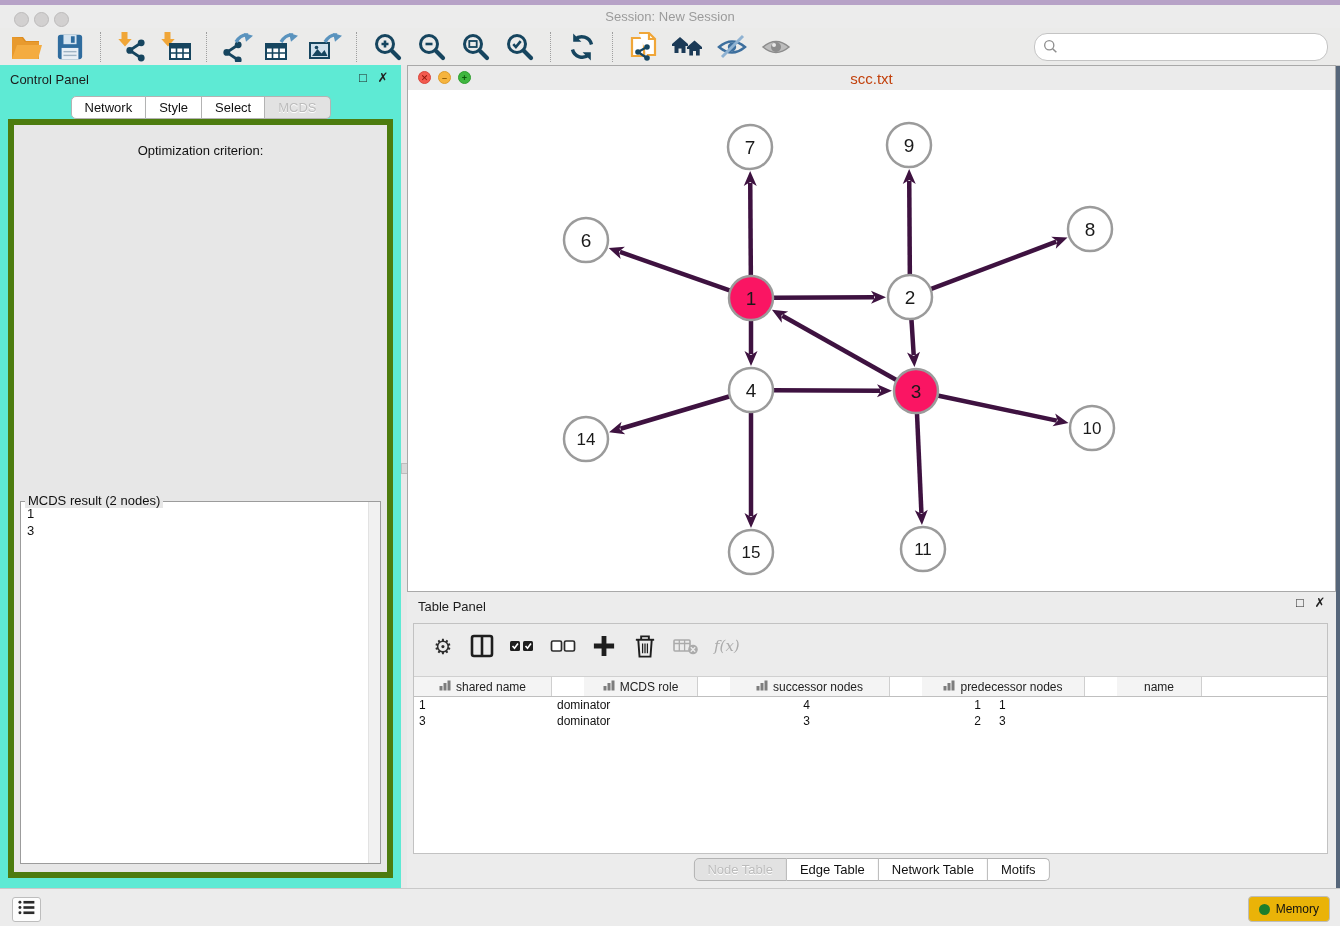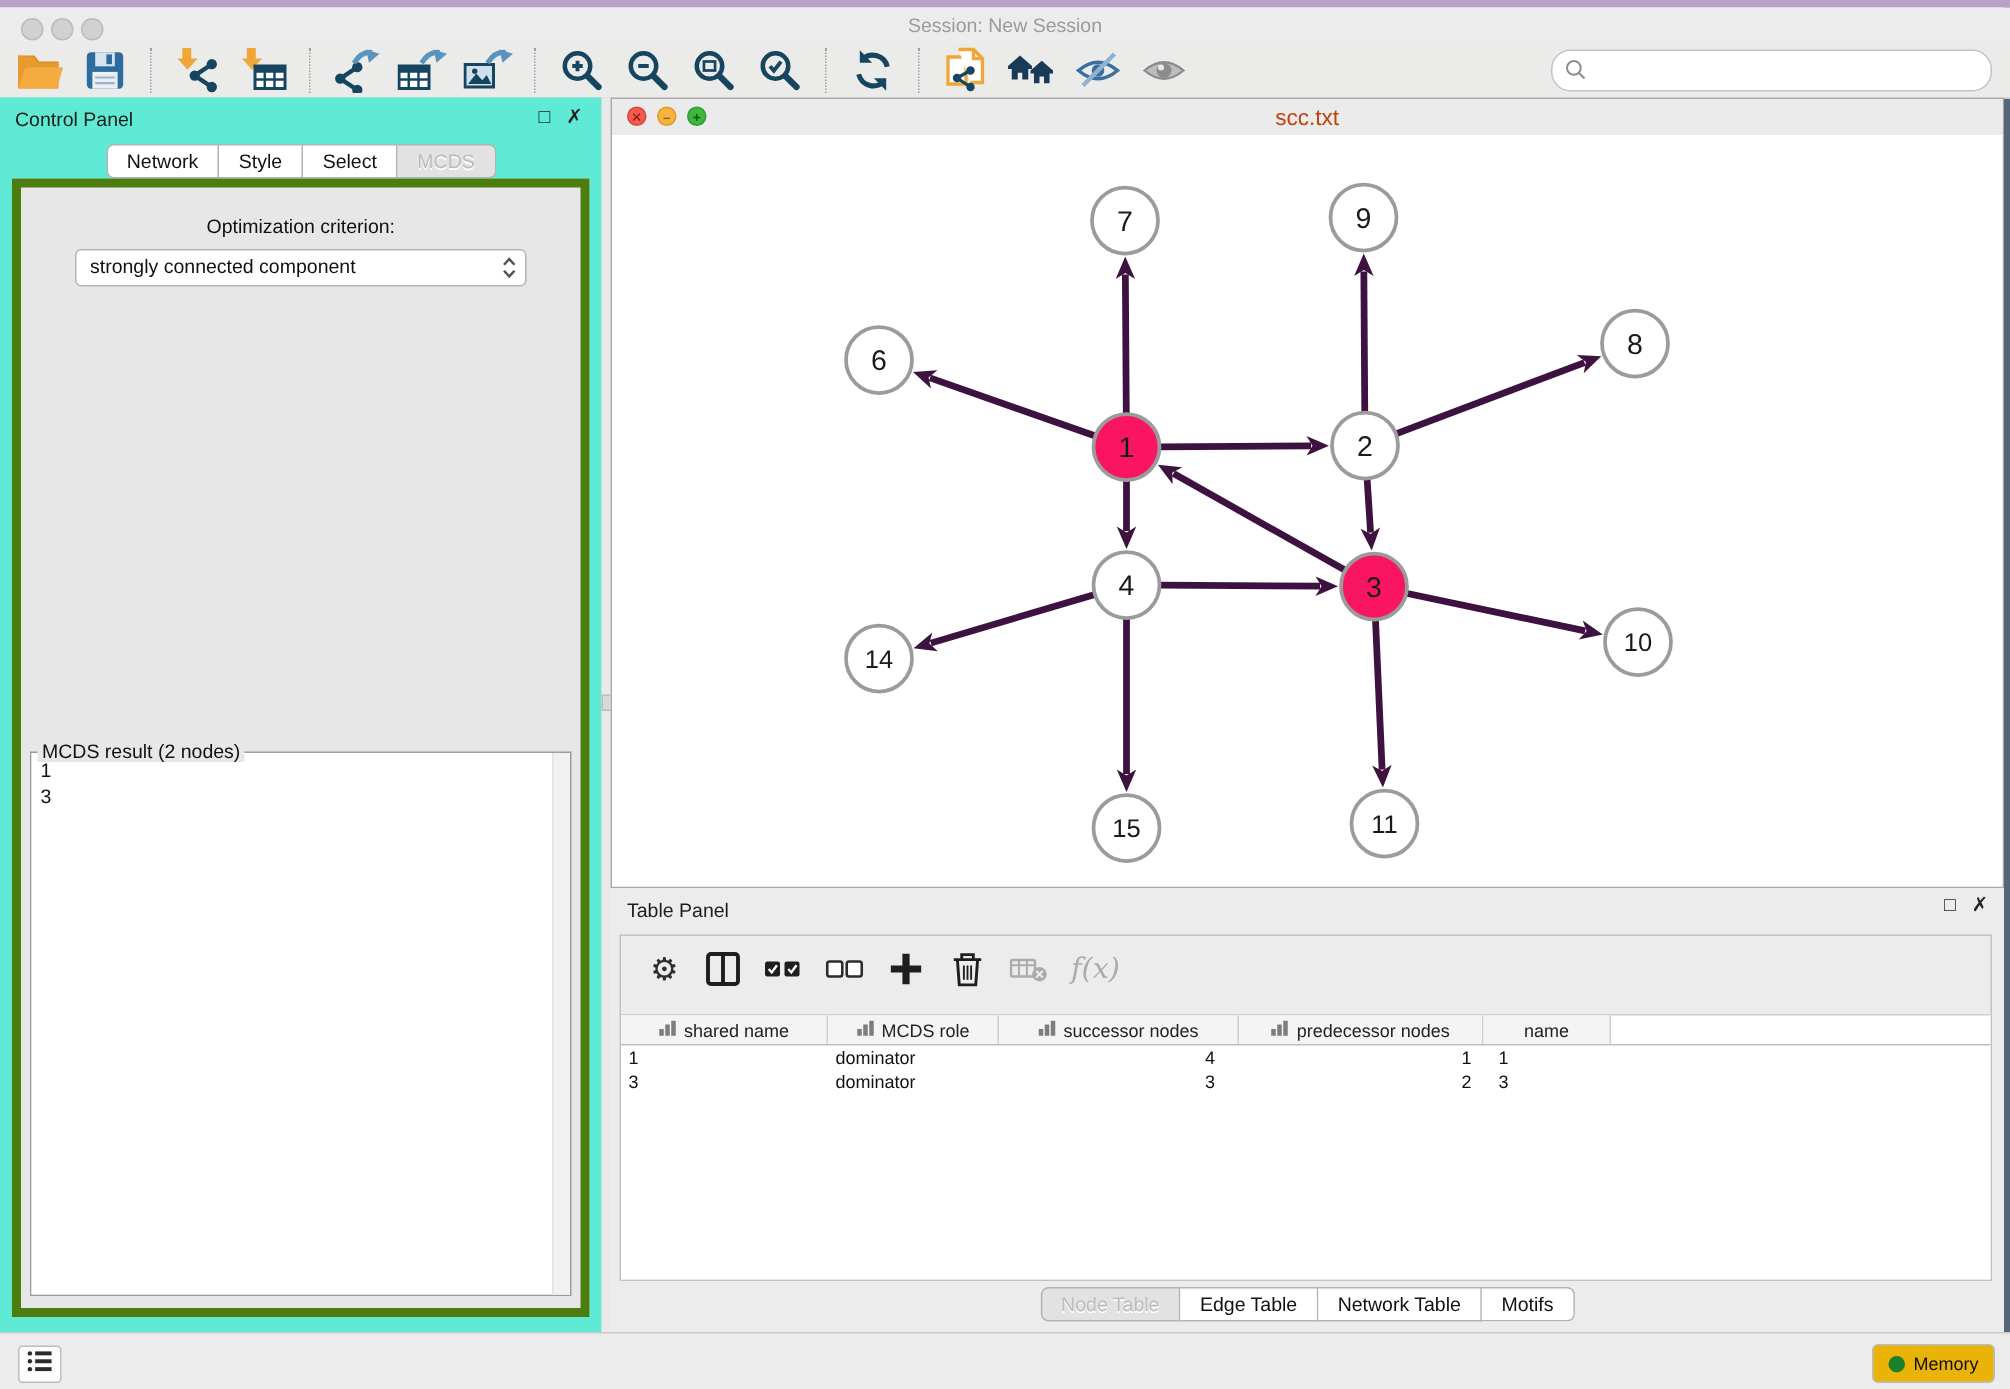--- a/index.html
+++ b/index.html
@@ -55,21 +55,21 @@
   .light.yellow{background:#f6b43e;border:1px solid #dd9c2d;color:#915c05;}
   .light.green{background:#3fb63f;border:1px solid #2f9e2f;color:#0c5b0c;}
   .net-canvas{position:absolute;left:0;top:24px;right:0;bottom:0;background:#fff;}
   
   .table-panel{left:407px;top:592px;width:929px;height:296px;background:#ececec;}
   .tp-title{position:absolute;left:11px;top:7px;font-size:13px;color:#1c1c1c;}
   .tp-box{position:absolute;left:6px;right:8px;top:31px;bottom:34px;border:1px solid #c2c2c2;background:#ececec;}
   .tp-toolbar{position:absolute;left:0;right:0;top:0;height:44px;display:flex;align-items:center;gap:15px;padding-left:17px;}
   .tpi{display:flex;align-items:center;justify-content:center;min-width:24px;height:28px;}
   .tp-table{position:absolute;left:0;right:0;top:52px;bottom:0;background:#fff;border-top:1px solid #d0d0d0;}
-  .tp-hrow{display:flex;height:19px;border-bottom:1px solid #bfbfbf;}
+  .tp-hrow{display:flex;height:19px;border-bottom:1px solid #bfbfbf;gap:32px;}
   .tp-hcell{box-sizing:border-box;background:#f4f4f4;border-right:1px solid #cfcfcf;display:flex;align-items:center;justify-content:center;gap:5px;font-size:12px;color:#222;}
   .tp-row{display:flex;height:16px;font-size:12px;color:#111;}
   .tp-cell{box-sizing:border-box;overflow:hidden;white-space:nowrap;line-height:16px;}
   .tp-tabs{left:50%;transform:translateX(-50%);bottom:7px;}
   
   .statusbar{left:0;top:888px;width:1340px;bottom:0;background:#ececec;border-top:1px solid #c9c9c9;}
   .status-list-btn{position:absolute;left:12px;top:8px;width:27px;height:23px;background:#fdfdfd;border:1px solid #bdbdbd;border-radius:3px;display:flex;align-items:center;justify-content:center;}
   .memory-btn{position:absolute;right:10px;top:7px;height:24px;background:#eab308;border:1px solid #bdbdbd;border-radius:4px;display:flex;align-items:center;gap:6px;padding:0 10px;font-size:12px;color:#111;}
   .memory-dot{width:11px;height:11px;border-radius:50%;background:#1d7e2c;}
 </style>
@@ -267,26 +267,20 @@
   <span class="win-ctl" style="right:30px">□</span>
   <span class="win-ctl" style="right:10px;font-weight:bold">✗</span>
   <div class="abs seg-tabs cp-tabs" id="cp-tabs">
       <div class="seg-tab">Network</div>
       <div class="seg-tab">Style</div>
       <div class="seg-tab">Select</div>
       <div class="seg-tab disabled">MCDS</div>
     </div>
   <div class="abs cp-box">
     <div class="opt-label">Optimization criterion:</div>
-    <div class="cp-select">
-      <span class="val">strongly connected component</span>
-      <span class="stepper"><svg width="13" height="17" viewBox="0 0 13 17">
-            <path d="M3 6.5L6.5 2.7 10 6.5M3 10.5l3.5 3.8 3.5-3.8" fill="none" stroke="#555" stroke-width="1.7"></path>
-          </svg></span>
-    </div>
     <div class="result-fieldset">
       <div class="result-inner">
         <div class="result-track"></div>
         <div class="result-lines" id="result-lines">
             <div>1</div>
             <div>3</div>
           </div>
       </div>
       <span class="result-legend">MCDS result (2 nodes)</span>
     </div>
@@ -456,21 +450,21 @@
         </div>
         <div class="tpi">
           <svg width="26" height="20" viewBox="0 0 26 20">
             <rect x="1" y="4" width="16" height="11" rx="1" fill="none" stroke="#ABABAB" stroke-width="1.6"></rect>
             <path d="M1 7.5h16M6.3 4v11M11.6 4v11" stroke="#ABABAB" stroke-width="1.3"></path>
             <circle cx="20" cy="13.5" r="4.8" fill="#ABABAB"></circle>
             <path d="M17.8 11.3l4.4 4.4M22.2 11.3l-4.4 4.4" stroke="#ececec" stroke-width="1.4"></path>
           </svg>
         </div>
         <div class="tpi">
-          <span style="font-family:'DejaVu Serif',serif;font-style:italic;color:#ABABAB;font-size:19px;line-height:1">f(x)</span>
+          <span style="font-family:'DejaVu Serif',serif;font-style:italic;color:#ABABAB;font-size:15px;line-height:1">f(x)</span>
         </div>
       </div>
     <div class="tp-table" id="tp-table">
         <div class="tp-hrow">
           <div class="tp-hcell" style="width: 138px;">
             <span><svg width="12" height="11" viewBox="0 0 12 11">
                 <g fill="#7d7d7d">
                   <rect x="0.5" y="6" width="3" height="4.5"></rect>
                   <rect x="4.5" y="3" width="3" height="7.5"></rect>
                   <rect x="8.5" y="0.5" width="3" height="10"></rect>

